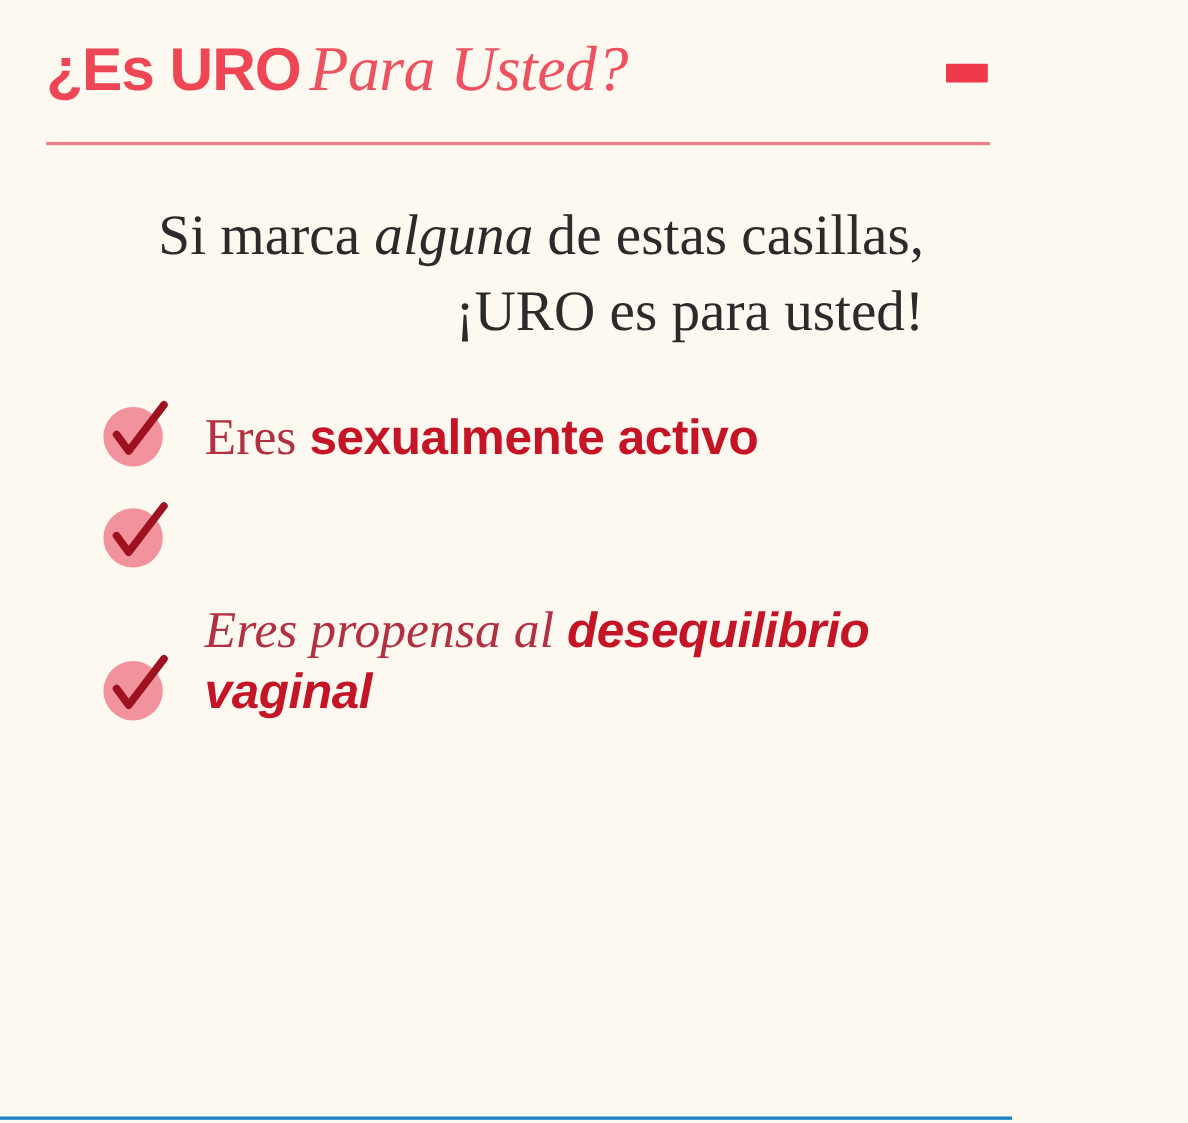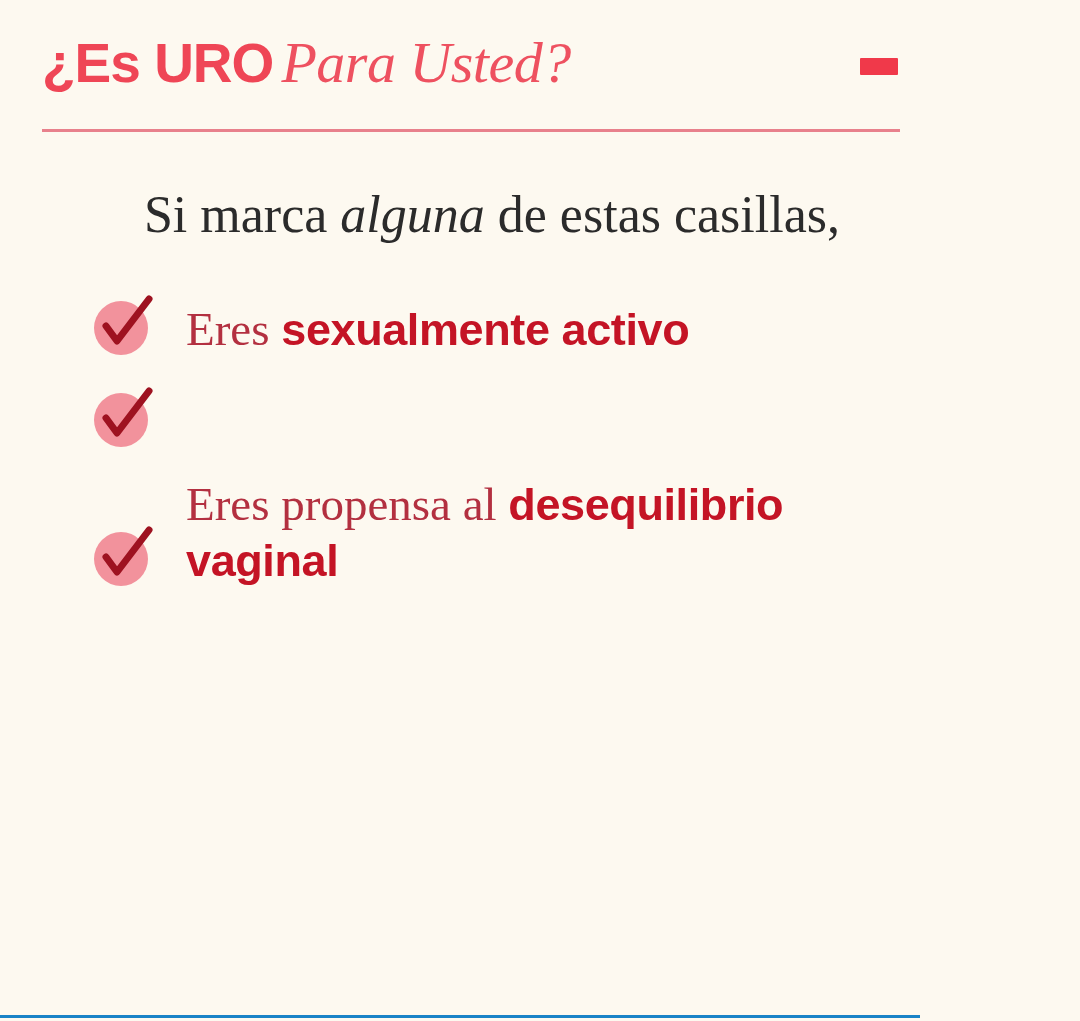--- a/index.html
+++ b/index.html
@@ -95,21 +95,21 @@
     list-style: none;
     margin: 0;
     padding: 44px 30px 0 92px;
   }
   .check-item {
     display: flex;
     align-items: flex-end;
     margin-bottom: 28px;
     cursor: pointer;
   }
-  .check-item:last-child { margin-bottom: 0; }
+  .check-item:last-child { margin-bottom: 0; font-style: italic; }
 
   .check-mark {
     position: relative;
     flex: 0 0 auto;
     width: 58px;
     height: 58px;
     margin-top: 6px;
     margin-right: 36px;
   }
   .check-mark .disc {
@@ -163,20 +163,21 @@
   <div class="header">
     <h1 class="title">
       <span class="t-bold">¿Es URO</span><span class="t-italic">Para Usted?</span>
     </h1>
     <button class="collapse-btn" aria-label="collapse"></button>
   </div>
   <div class="rule"></div>
 
   <p class="intro">
     <span>Si marca </span><span class="em">alguna</span><span> de estas casillas,</span><br>
+    <span>¡URO es para usted!</span>
   </p>
 
   <ul class="checklist">
 
     <li class="check-item">
       <span class="check-mark">
         <span class="disc"></span>
         <svg viewBox="0 0 62 62" xmlns="http://www.w3.org/2000/svg">
           <path d="M14 33 L25 48 L57 6" fill="none" stroke="#9e1220" stroke-width="7" stroke-linecap="round" stroke-linejoin="round"></path>
         </svg>

